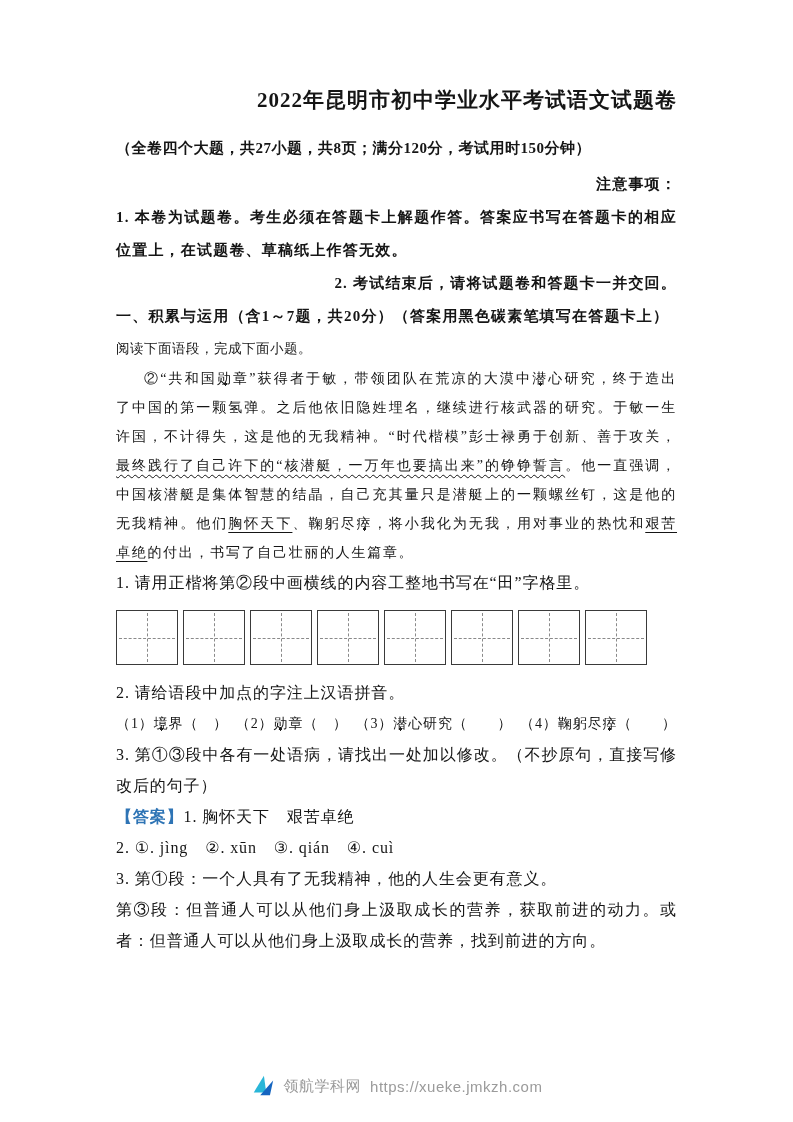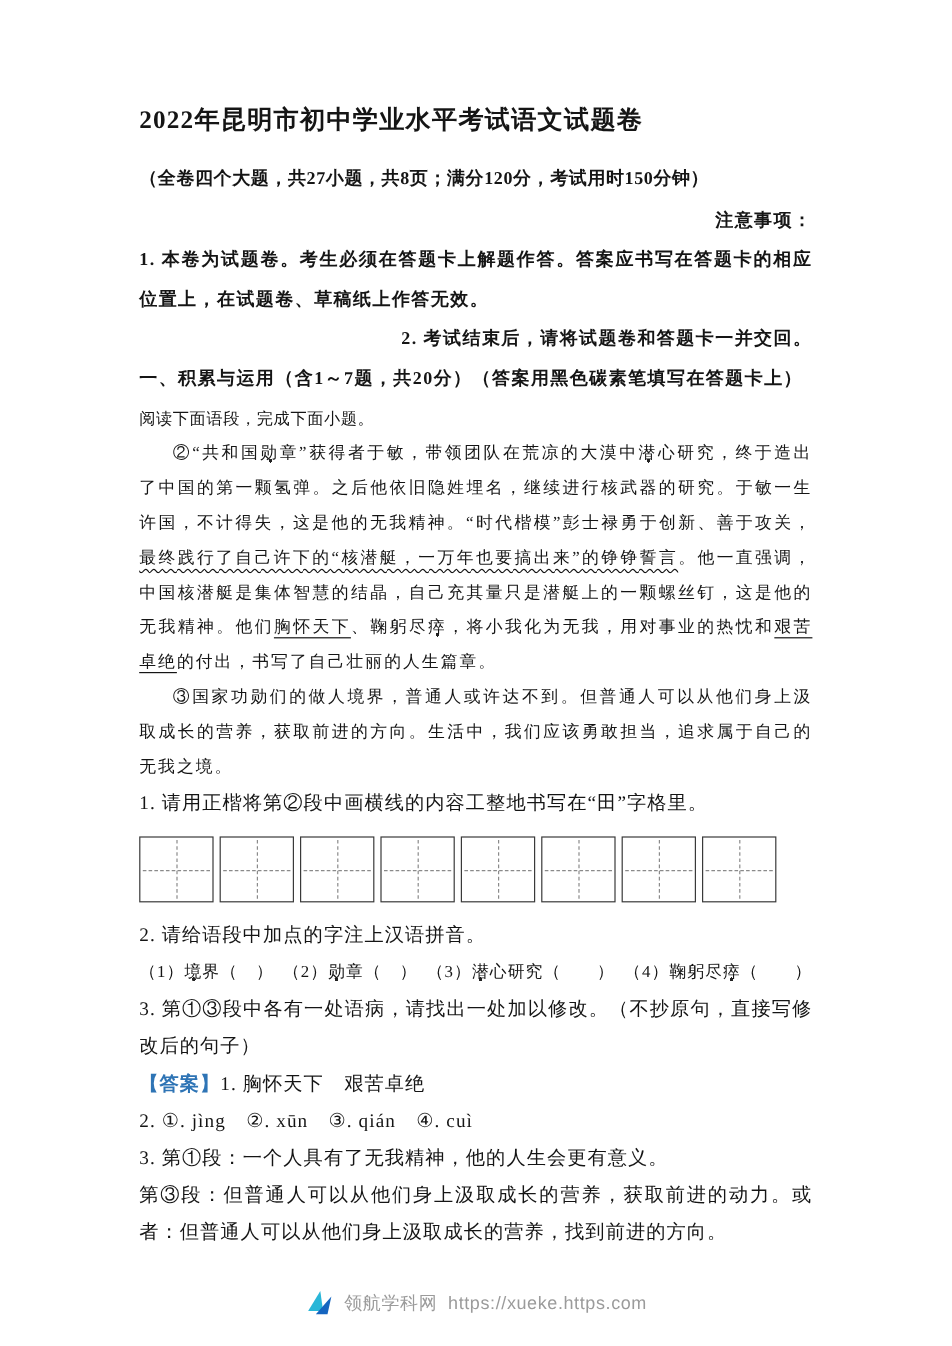--- a/index.html
+++ b/index.html
@@ -5,21 +5,21 @@
   * { margin:0; padding:0; box-sizing:border-box; }
   html,body { background:#ffffff; }
   body {
     width:793px; height:1122px;
     position:relative; overflow:hidden;
     font-family:"Liberation Serif","DejaVu Serif",serif;
     color:#151515;
   }
   .page { padding:86px 116px 0 116px; }
 
-  .title { text-align:left; font-size:21px; font-weight:bold; letter-spacing:1px; }
+  .title { text-align:right; font-size:21px; font-weight:bold; letter-spacing:1px; }
   .subtitle { text-align:left; font-weight:bold; font-size:15px; margin-top:25px; letter-spacing:0.5px; }
 
   .bold { font-weight:bold;text-align:right; }
   .nline { font-size:15px; line-height:33px; letter-spacing:1.2px; }
   .just  { text-align:justify; }
 
   .intro { font-size:13.5px; line-height:31px; letter-spacing:0.5px; }
 
   .para { font-size:14px; line-height:29px; letter-spacing:1.7px; text-align:justify; text-indent:0; }
 
@@ -58,21 +58,20 @@
 
   <p class="nline bold" style="margin-top:10px;">注意事项：</p>
   <p class="nline bold just">1. 本卷为试题卷。考生必须在答题卡上解题作答。答案应书写在答题卡的相应位置上，在试题卷、草稿纸上作答无效。</p>
   <p class="nline bold">2. 考试结束后，请将试题卷和答题卡一并交回。</p>
 
   <p class="nline bold just">一、积累与运用（含1～7题，共20分）（答案用黑色碳素笔填写在答题卡上）</p>
 
   <p class="intro">阅读下面语段，完成下面小题。</p>
 
   <p class="para" style="text-indent:2em;"><span class="seg-plain">②“共和国</span><span class="seg-dot">勋</span><span class="seg-plain">章”获得者于敏，带领团队在荒凉的大漠中</span><span class="seg-dot">潜</span><span class="seg-plain">心研究，终于造出了中国的第一颗氢弹。之后他依旧隐姓埋名，继续进行核武器的研究。于敏一生许国，不计得失，这是他的无我精神。“时代楷模”彭士禄勇于创新、善于攻关，</span><span class="seg-wavy">最终践行了自己许下的“核潜艇，一万年也要搞出来”的铮铮誓言</span><span class="seg-plain">。他一直强调，中国核潜艇是集体智慧的结晶，自己充其量只是潜艇上的一颗螺丝钉，这是他的无我精神。他们</span><span class="seg-line">胸怀天下</span><span class="seg-plain">、鞠躬尽</span><span class="seg-dot">瘁</span><span class="seg-plain">，将小我化为无我，用对事业的热忱和</span><span class="seg-line">艰苦卓绝</span><span class="seg-plain">的付出，书写了自己壮丽的人生篇章。</span></p>
-  <p class="para" style="text-indent:2em;"><span class="seg-plain">③国家功勋们的做人境界，普通人或许达不到。但普通人可以从他们身上汲取成长的营养，获取前进的方向。生活中，我们应该勇敢担当，追求属于自己的无我之境。</span></p>
 
   <p class="q">1. 请用正楷将第②段中画横线的内容工整地书写在“田”字格里。</p>
 
   <div class="tian-grid">
       <div class="tian-cell"></div>
       <div class="tian-cell"></div>
       <div class="tian-cell"></div>
       <div class="tian-cell"></div>
       <div class="tian-cell"></div>
       <div class="tian-cell"></div>
@@ -101,14 +100,14 @@
   </p>
 
 </div>
 
 <div class="footer">
   <svg width="24" height="24" viewBox="0 0 26 26">
     <path d="M3 20 L14 2 L16.5 20 Z" fill="#29b6d8"></path>
     <path d="M10 23 L24 7 L20.5 23 Z" fill="#1565c0"></path>
   </svg>
   <span>领航学科网</span>
-  <span>https://xueke.https.com</span>
+  <span>https://xueke.jmkzh.com</span>
 </div>
 
 </body></html>

